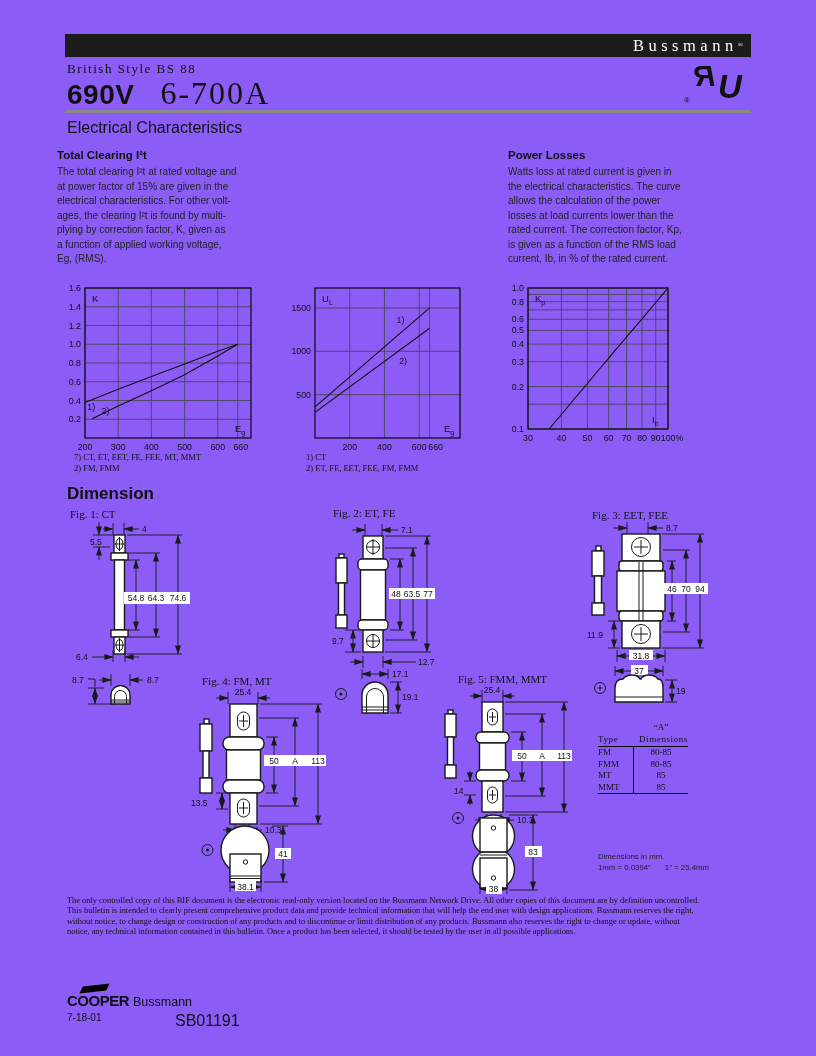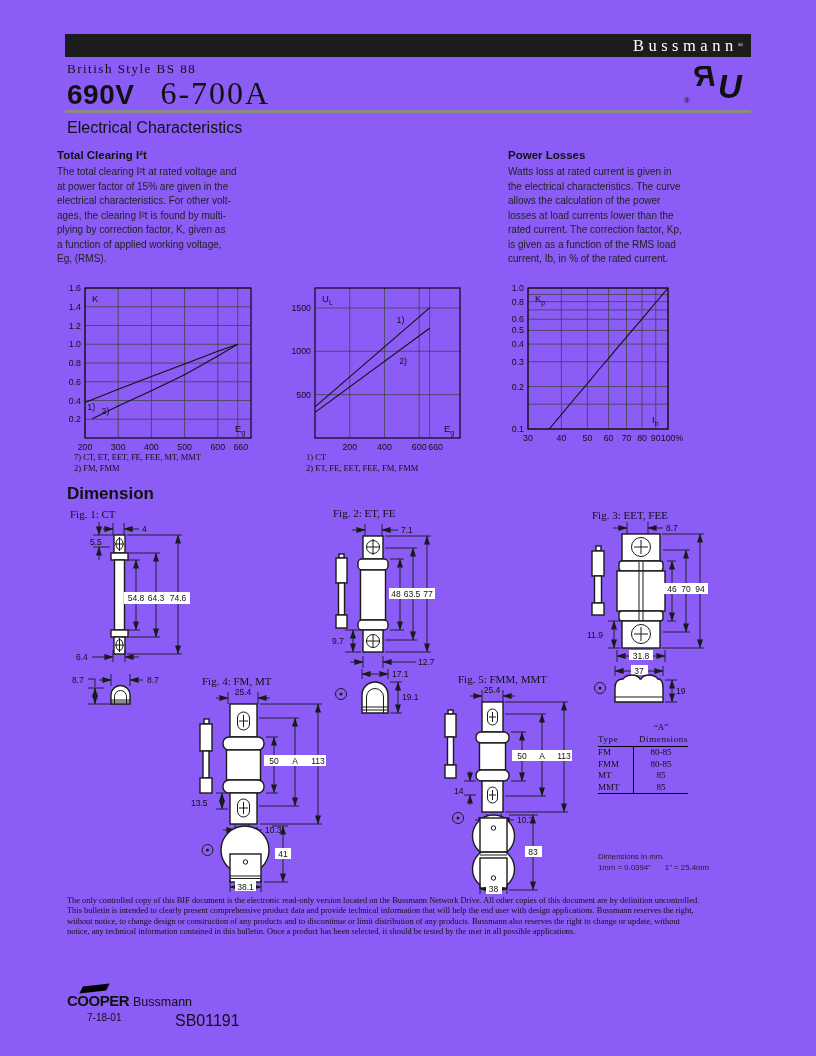--- a/index.html
+++ b/index.html
@@ -55,21 +55,21 @@
   .mmnote{position:absolute;left:598px;top:852px;font-size:7.8px;line-height:10.5px;color:#222;}
   .mmnote .gap{margin-left:14px;}
   
   .legal{position:absolute;left:67px;top:896px;width:684px;font-family:"Liberation Serif",serif;
          font-size:8.4px;line-height:10.4px;white-space:pre-line;color:#111;}
   .cooper{position:absolute;left:67px;top:992px;display:flex;align-items:baseline;}
   .cooper .swoosh{position:absolute;left:15px;top:-7px;width:25px;height:7px;background:#000;
                   transform:skewX(-32deg) rotate(-7deg);}
   .cooper .co{font-size:15px;font-weight:bold;letter-spacing:-0.5px;position:relative;}
   .cooper .bu{font-size:12.5px;margin-left:4px;}
-  .fdate{position:absolute;left:67px;top:1012px;font-size:10px;margin-left:20px;}
+  .fdate{position:absolute;left:67px;top:1012px;font-size:10px;}
   .fdoc{position:absolute;left:175px;top:1012px;font-size:16px;}
   .formblock{position:absolute;left:560px;top:987px;width:190px;text-align:right;
              font-family:"Liberation Serif",serif;font-size:10px;line-height:12.5px;}
 </style>
 </head>
 <body>
 
 <div class="page" data-name="datasheet-page">
 
   <svg width="0" height="0" style="position:absolute" data-name="svg-defs">

